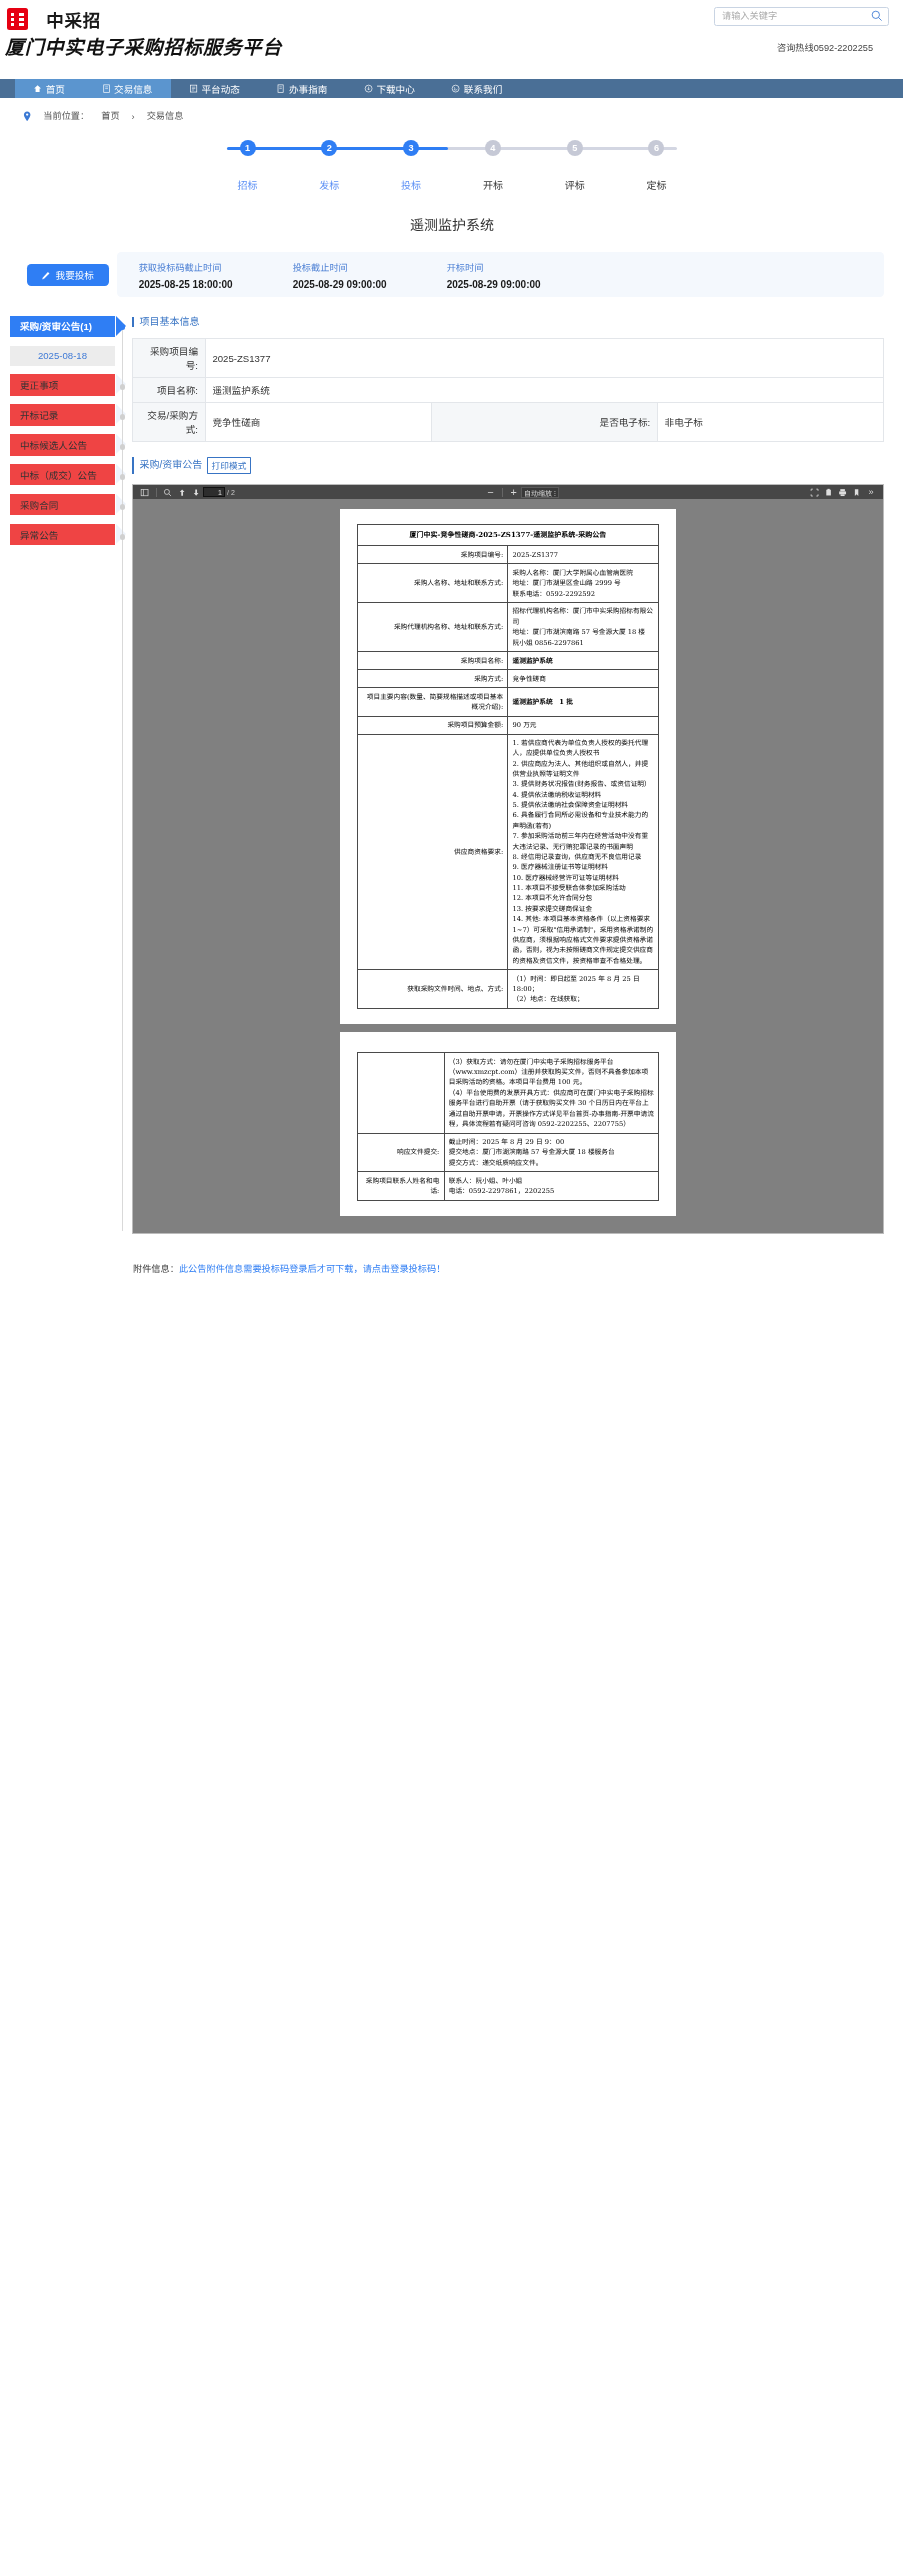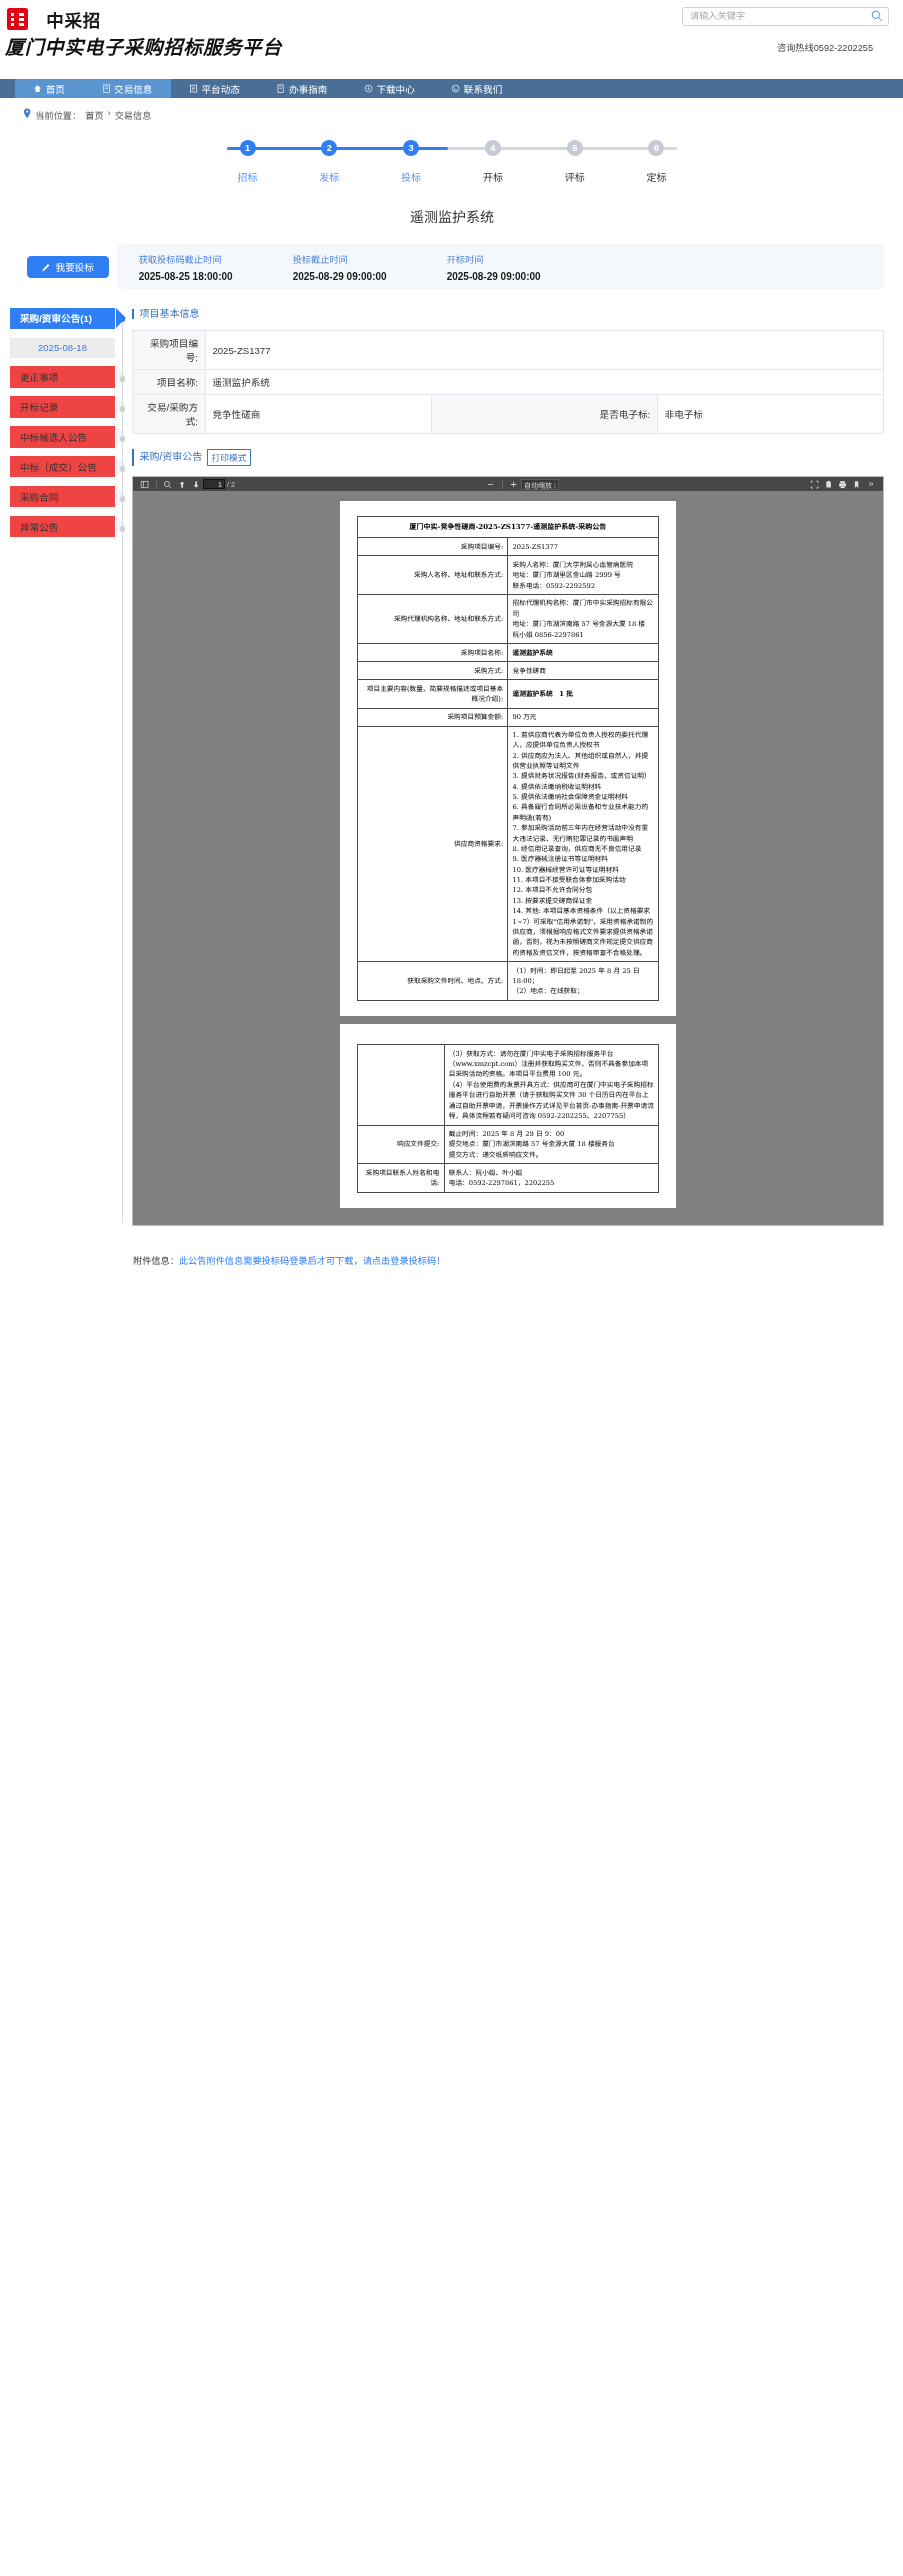--- a/index.html
+++ b/index.html
@@ -34,21 +34,21 @@
   }
   .logo-text { font-size:17.5px; font-weight:bold; color:#1a1a1a; letter-spacing:0.8px;margin-left:12px; }
   .site-title {
     position:absolute; left:5px; top:32px;
     font-family:"DejaVu Serif","Liberation Serif",serif;
     font-size:19px; font-weight:bold; color:#111;
     font-style:italic; letter-spacing:0.8px;
   }
   .search-box {
     position:absolute; right:15px; top:6.7px;
-    width:207px; height:19px; border:0.8px solid #c9d4e3; border-radius:2.5px;
+    width:175px; height:19px; border:0.8px solid #c9d4e3; border-radius:2.5px;
     background:#fff; display:flex; align-items:center; padding:0 5px;
   }
   .search-box input {
     border:0; outline:0; flex:1; font-size:9.2px; color:#333;
     font-family:"Liberation Sans",sans-serif; background:transparent;
   }
   .search-box input::placeholder { color:#aaa; }
   .search-icn { width:11.7px; height:11.7px; flex:0 0 auto; }
   .hotline {
     position:absolute; right:31px; top:40px;
@@ -64,40 +64,40 @@
     display:flex; align-items:center; gap:3.3px;
     padding:0 18.3px; color:#fff; font-size:9.6px; cursor:pointer;
     white-space:nowrap;
   }
   .nav-item.active { background:#5b95cf; }
   .nav-item svg { display:block; }
 
   
   .breadcrumb {
     padding:10px 0 8.3px 23px; font-size:9.2px; color:#555;
-    display:flex; align-items:flex-start; gap:4px;
+    display:flex; align-items:flex-end; gap:12px;
   }
   .pin-icon { width:8.3px; height:10.8px; flex:0 0 auto; }
   .breadcrumb a { color:#555; text-decoration:none; }
 
   
   .steps {
     margin:6.7px auto 0; width:466px; position:relative;
     display:flex; justify-content:space-between; align-items:flex-start;
     padding-top:3.3px;
   }
   .step { width:57px; text-align:center; position:relative; z-index:2; }
   .step-dot {
     width:16px; height:16px; border-radius:50%; margin:0 auto;
     display:flex; align-items:center; justify-content:center;
     color:#fff; font-size:9.2px; font-weight:bold;
     background:#c6c9d6;
   }
   .step.done .step-dot { background:#2f7ef4; }
-  .step-label { margin-top:13px; font-size:10px; color:#333; }
+  .step-label { margin-top:21px; font-size:10px; color:#333; }
   .step.done .step-label { color:#5b8ff5; }
   .steps-line {
     position:absolute; left:8.3px; right:8.3px; top:10px; height:3.3px;
     background:#d3d6e2; z-index:1; border-radius:1.7px;
   }
   .steps-line-fill {
     position:absolute; left:0; top:0; height:3.3px; width:49%;
     background:#2f7ef4; border-radius:1.7px;
   }
 

